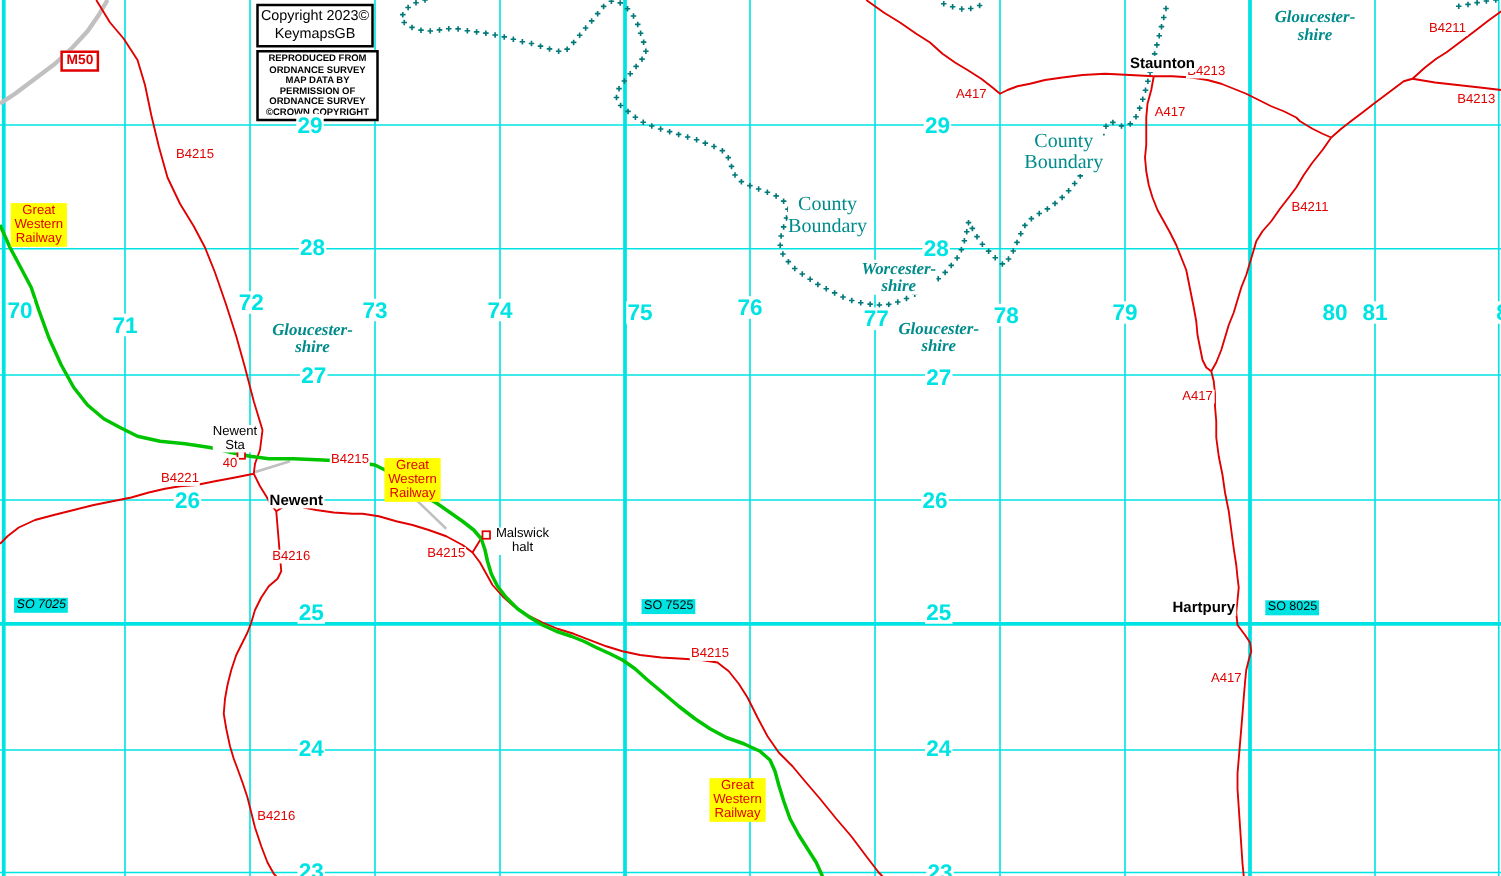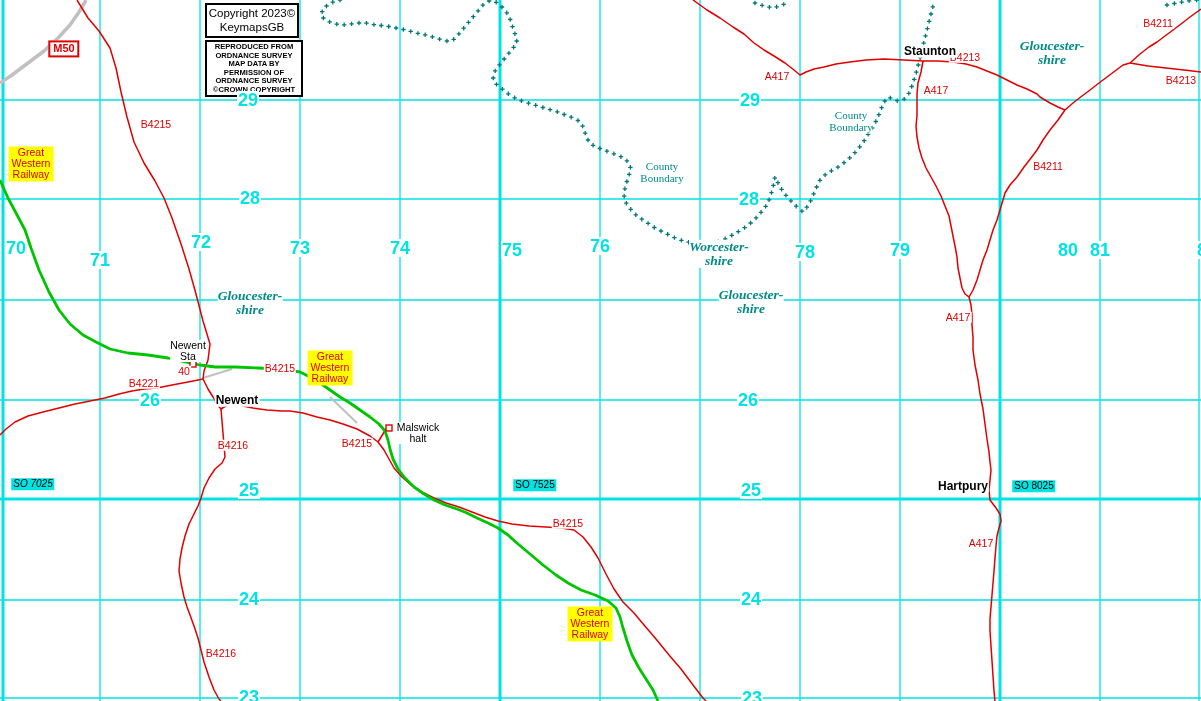--- a/index.html
+++ b/index.html
@@ -6,23 +6,23 @@
   #map{position:relative;width:1201px;height:701px;overflow:hidden;background:#ffffff;
        font-family:"Liberation Sans",sans-serif;padding-left:44px;}
   #map-svg{position:absolute;left:0;top:0;}
   #labels{position:absolute;left:0;top:0;width:100%;height:100%;}
   .lbl{position:absolute;transform:translate(-50%,-50%);white-space:nowrap;line-height:1.05;}
   .grid-num{color:#00e3e3;font-size:18px;font-weight:bold;background:#fff;padding:0 1px;line-height:1;}
   .road-lbl{color:#e00000;font-size:10.5px;background:#fff;padding:0 1px;line-height:1;}
   .town{color:#000;font-weight:bold;font-size:12px;background:#fff;padding:0 1px;}
   .place{color:#000;font-size:10.5px;background:#fff;text-align:center;}
   .county{color:#008b8b;font-family:"Liberation Serif",serif;font-style:italic;font-weight:bold;
-          font-size:13.5px;text-align:center;background:#fff;margin-top:32px;}
-  .cb-lbl{color:#008b8b;font-family:"Liberation Serif",serif;font-size:11px;text-align:center;background:#fff;}
-  .gwr{color:#e00000;background:#ffff00;font-size:10.5px;text-align:center;padding:1px 3px;}
+          font-size:13.5px;text-align:center;background:#fff;}
+  .cb-lbl{color:#008b8b;font-family:"Liberation Serif",serif;font-size:16px;text-align:center;background:#fff;}
+  .gwr{color:#e00000;background:#ffff00;font-size:10.5px;text-align:center;padding:1px 3px;margin-top:16px;}
   .gridref{color:#000;background:#00e3e3;font-size:10px;padding:0 2px;line-height:1.15;}
   .mbox{color:#e00000;border:2px solid #e00000;background:#fff;font-weight:bold;font-size:11px;
         padding:0 3px;line-height:1.2;}
   .copybox{position:absolute;left:205px;width:90px;background:#fff;border:2px solid #000;
            color:#000;text-align:center;}
   #copybox1{top:3px;font-size:11.5px;line-height:1.25;padding:1px 0;}
   #copybox2{top:40px;font-size:7.6px;font-weight:bold;text-align:center;padding:1px 2px;line-height:1.12;}
 </style>
 </head>
 <body>

